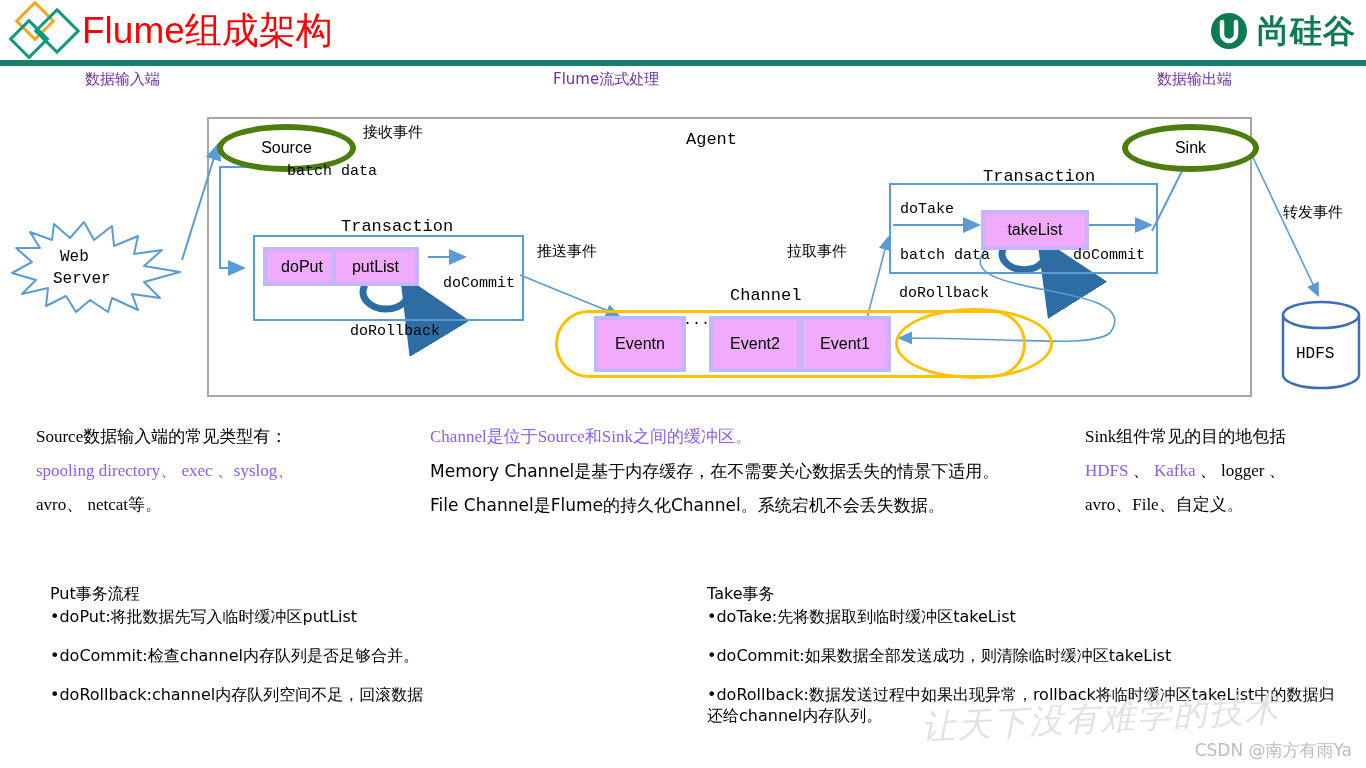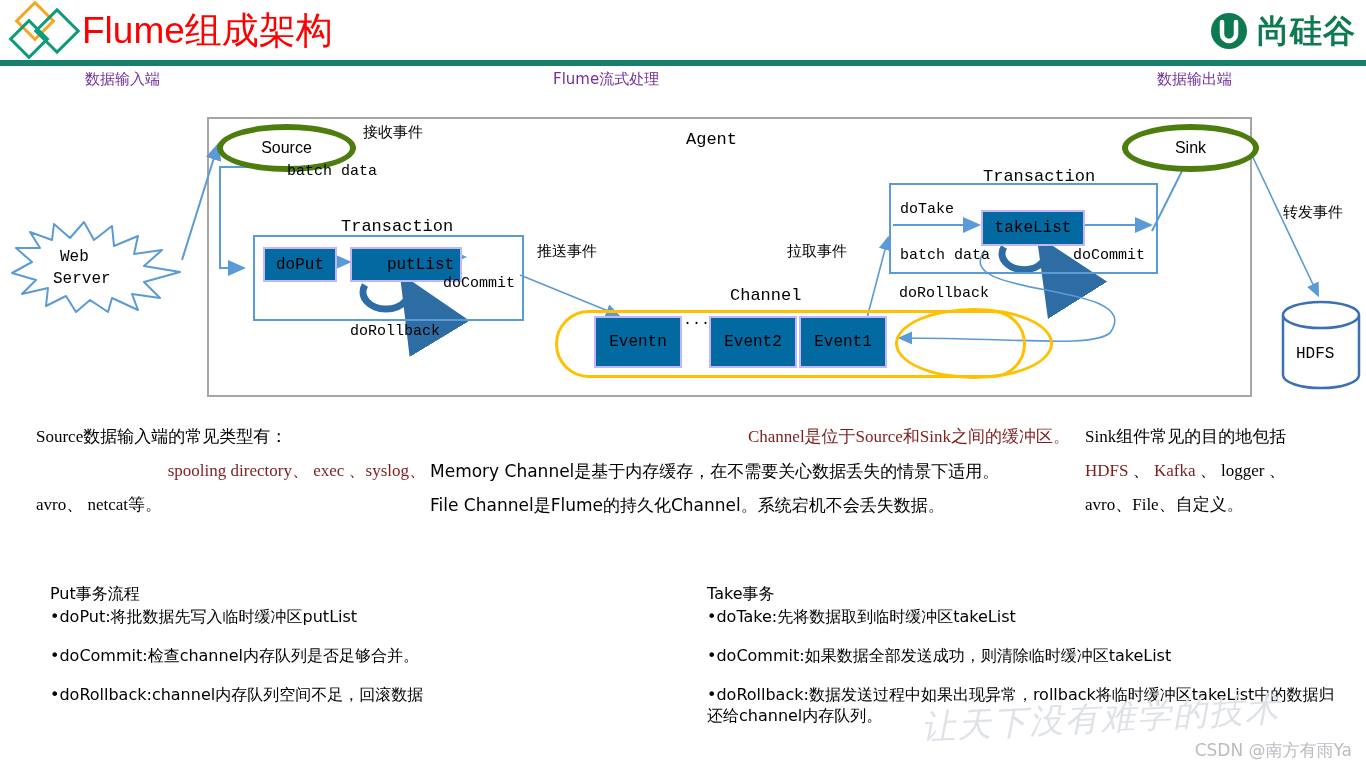--- a/index.html
+++ b/index.html
@@ -54,44 +54,44 @@
     font-family:Liberation Mono, monospace;
   }
   .lbl-cn { font-family:"DejaVu Sans", sans-serif; font-size:15px; }
 
   .node-ellipse {
     position:absolute; border:6px solid #4d7c0f; border-radius:50%;
     display:flex; align-items:center; justify-content:center;
     font-size:16px; color:#000; background:#fff;
   }
   .node-rect {
-    position:absolute; border:2px solid #c4b5fd; background:#0369a1;
+    position:absolute; border:4px solid #c4b5fd; background:#f0abfc;
     display:flex; align-items:center; justify-content:center;
-    font-size:16px; color:#000;font-family:Liberation Mono, monospace;
+    font-size:16px; color:#000;
   }
   .tx-box {
     position:absolute; border:2px solid #5b9bd5; background:transparent;
   }
   .channel-pill {
     position:absolute; border:3px solid #ffc000; border-radius:90px; background:transparent;
   }
   .channel-ell {
     position:absolute; border:3px solid #ffc000; border-radius:50%; background:transparent;
   }
   .cyl-wrap { position:absolute; }
 
   
   .txt-serif {
     font-family:"Liberation Serif", "DejaVu Serif", serif;
   }
   .txt-sans {
     font-family:"DejaVu Sans", "Liberation Sans", sans-serif;
   }
   .blk { position:absolute; color:#000; }
-  .red { color:#7f1d1d;text-align:right; }
+  .red { color:#8b5cf6; }
 
   #blk-left  { left:36px;  top:420px; width:390px; font-size:17px; line-height:34px; }
   #blk-mid   { left:430px; top:420px; width:640px; font-size:17px; line-height:34px; }
   #blk-right { left:1085px;top:420px; width:280px; font-size:17px; line-height:34px; }
 
   #blk-put   { left:50px;  top:584px; width:620px; font-size:16px; }
   #blk-take  { left:707px; top:584px; width:640px; font-size:16px; }
   .flow-title { margin:0 0 2px 0; }
   .flow-item  { margin:0 0 18px 0; }
   .flow-item:last-child { margin-bottom:0; }
@@ -200,21 +200,21 @@
     </div>
 
     <div class="lbl lbl-cn" style="left:363px; top:18px;">接收事件</div>
     <div class="lbl" style="left:287px; top:58px;">batch data</div>
 
     <div class="lbl" style="left:341px; top:112px; font-size:17px;">Transaction</div>
     <div class="tx-box" style="left:253px; top:130px; width:267px; height:82px;"></div>
     <div class="node-rect" style="left:263px; top:142px; width:70px; height:31px;">
       <span>doPut</span>
     </div>
-    <div class="node-rect" style="left:350px; top:142px; width:79px; height:31px;padding-left:29px;">
+    <div class="node-rect" style="left:332px; top:142px; width:79px; height:31px;">
       <span>putList</span>
     </div>
     <div class="lbl" style="left:443px; top:170px;">doCommit</div>
     <div class="lbl" style="left:350px; top:218px;">doRollback</div>
     <div class="lbl lbl-cn" style="left:537px; top:137px;">推送事件</div>
 
     <div class="lbl" style="left:730px; top:181px; font-size:17px;">Channel</div>
     <div class="channel-pill" style="left:555px; top:205px; width:465px; height:62px;"></div>
     <div class="channel-ell" style="left:895px; top:203px; width:152px; height:65px;"></div>
 

